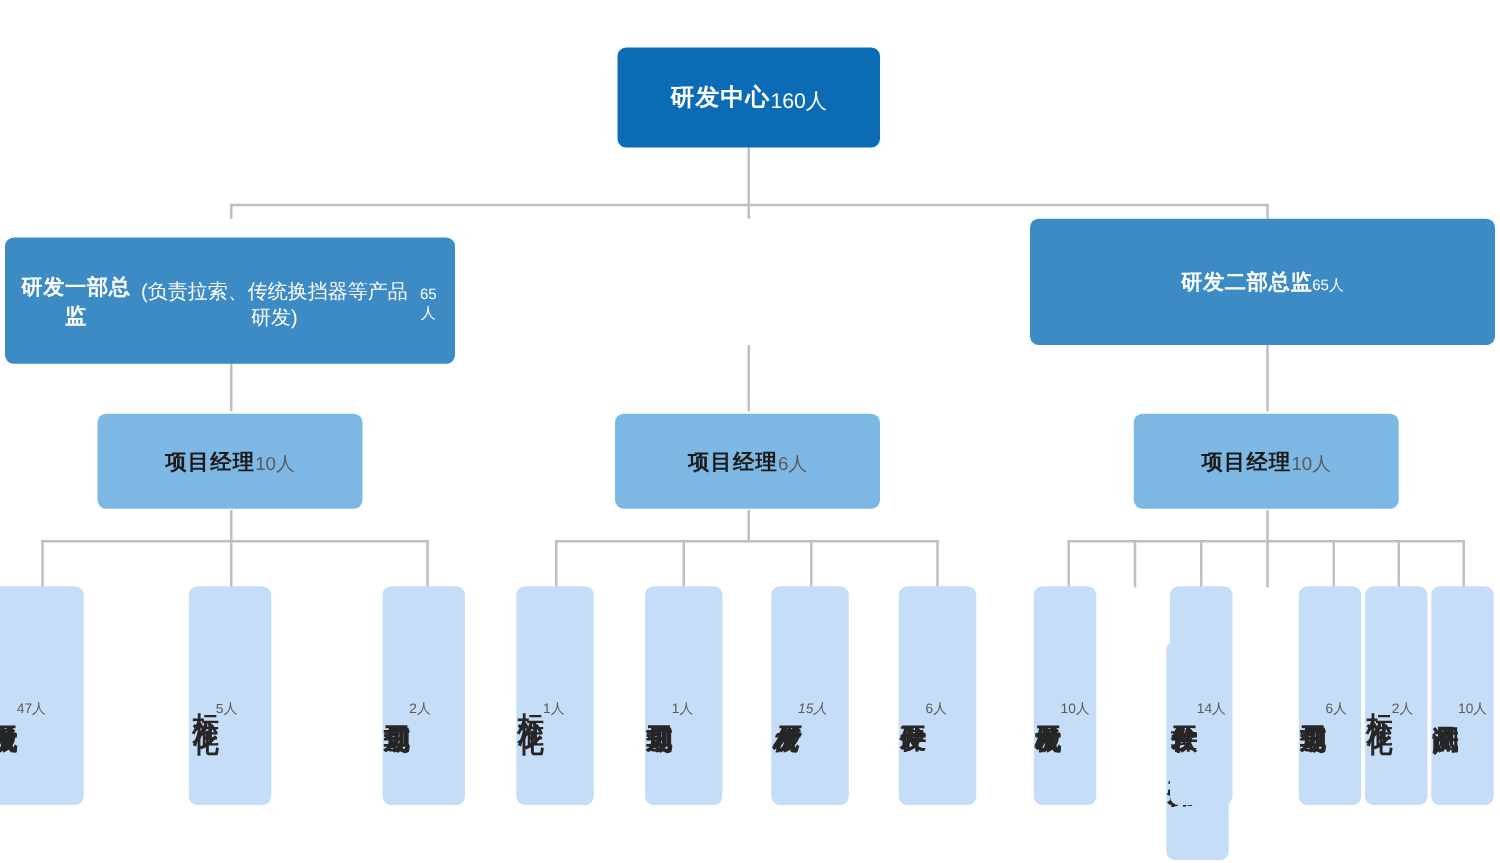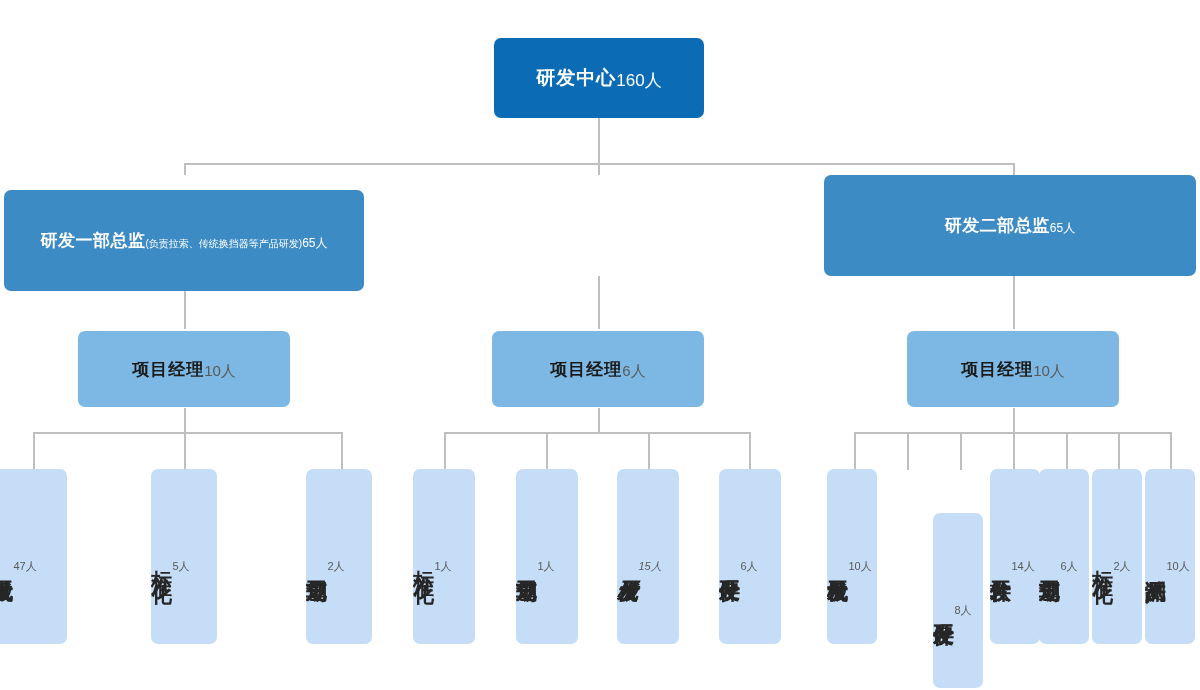--- a/index.html
+++ b/index.html
@@ -36,21 +36,21 @@
   .node.root .title { font-size: 19px; font-weight: bold; letter-spacing: 1px; }
   .node.root .count { font-size: 17px; margin-top: 5px; }
 
   
   .node.dir {
     background: #3d8bc4;
     color: #ffffff;
     padding: 0 10px;
   }
   .node.dir .title { font-size: 17px; font-weight: bold; letter-spacing: .5px; }
-  .node.dir .sub   { font-size: 10px; margin-top: 6px; }
+  .node.dir .sub   { font-size: 16px; margin-top: 6px; }
   .node.dir .count { font-size: 12px; margin-top: 5px; }
 
   
   .node.pm {
     background: #7cb8e3;
     color: #262626;
   }
   .node.pm .title { font-size: 17px; font-weight: bold; letter-spacing: 1px; color:#1a1a1a; }
   .node.pm .count { font-size: 15px; margin-top: 5px; color: #5a5a5a; }
 
@@ -146,21 +146,21 @@
 
   <div class="node pm" style="left:907px; top:331px; width:212px; height:76px;">
     <div class="title">项目经理</div>
     <div class="count">10人</div>
   </div>
 
   <div class="node leaf" style="left:-8px; top:469px; width:75px; height:175px;">
     <div class="vtitle">机械开发</div>
     <div class="count">47人</div>
   </div>
-  <div class="node leaf sparse" style="left:151px; top:469px; width:66px; height:175px;">
+  <div class="node leaf sparse" style="left:151px; top:469px; width:66px; height:175px;font-family:Liberation Mono, monospace;">
     <div class="vtitle">标准化</div>
     <div class="count">5人</div>
   </div>
   <div class="node leaf" style="left:306px; top:469px; width:66px; height:175px;">
     <div class="vtitle">工艺规划</div>
     <div class="count">2人</div>
   </div>
 
   <div class="node leaf sparse" style="left:413px; top:469px; width:62px; height:175px;">
     <div class="vtitle">标准化</div>
@@ -180,21 +180,21 @@
   </div>
 
   <div class="node leaf" style="left:827px; top:469px; width:50px; height:175px;">
     <div class="vtitle">机械开发</div>
     <div class="count">10人</div>
   </div>
   <div class="node leaf" style="left:933px; top:469px; width:50px; height:175px;margin-top:44px;">
     <div class="vtitle">硬件开发</div>
     <div class="count">8人</div>
   </div>
-  <div class="node leaf" style="left:990px; top:469px; width:50px; height:175px;">
+  <div class="node leaf" style="left:936px; top:469px; width:50px; height:175px;">
     <div class="vtitle">软件开发</div>
     <div class="count">14人</div>
   </div>
   <div class="node leaf" style="left:1039px; top:469px; width:50px; height:175px;">
     <div class="vtitle">工艺规划</div>
     <div class="count">6人</div>
   </div>
   <div class="node leaf sparse" style="left:1092px; top:469px; width:50px; height:175px;">
     <div class="vtitle">标准化</div>
     <div class="count">2人</div>

